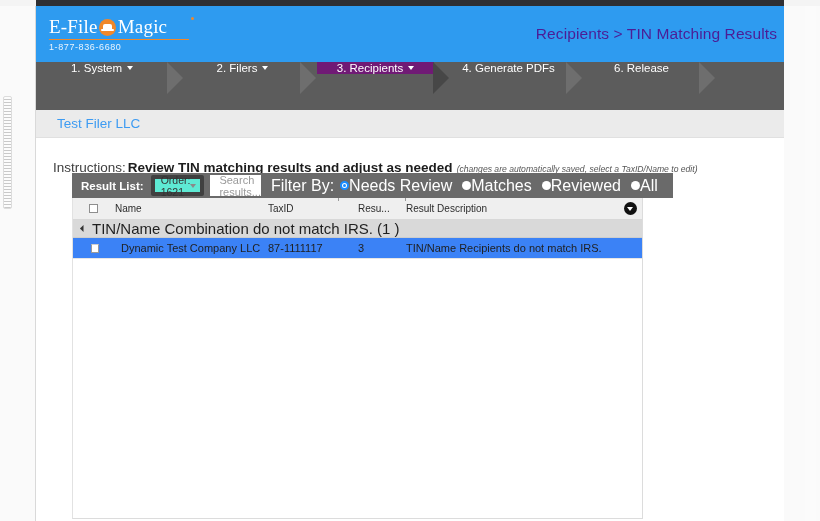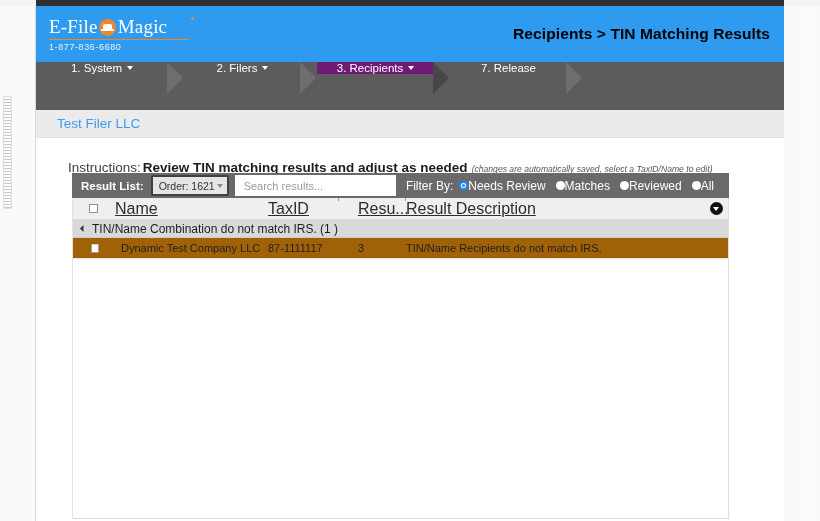--- a/index.html
+++ b/index.html
@@ -160,25 +160,25 @@
   .logo-phone {
     margin-top: 2px;
     font-size: 9px;
     color: #eaf4fd;
     letter-spacing: 0.6px;
     font-family: "Liberation Sans", sans-serif;
   }
 
   .header-title {
     position: absolute;
-    right: 14px;
+    right: 7px;
     top: 19px;
-    color: #000000;
+    color: #4c1d95;
     font-size: 15.5px;
-    font-weight: bold;
+    font-weight: normal;
     letter-spacing: 0.1px;
   }
 
   
   .wizard {
     position: relative;
     height: 48px;
     background: #5c5c5c;
     display: flex;
     align-items: flex-start;
@@ -259,21 +259,21 @@
     box-sizing: border-box;
   }
   .filer-name {
     margin-left: 21px;
     color: #3d9bf2;
     font-size: 13.5px;
   }
 
   
   .instructions {
-    margin: 20px 0 0 32px;
+    margin: 20px 0 0 17px;
     white-space: nowrap;
   }
   .ins-label {
     font-size: 13.5px;
     color: #404040;
     font-weight: normal;
   }
   .ins-main {
     font-size: 13.5px;
     color: #1d1d1d;
@@ -285,21 +285,21 @@
     color: #555555;
     font-style: italic;
     margin-left: 4px;
   }
 
   
   .grid-panel {
     position: absolute;
     left: 36px;
     top: 167px;
-    width: 657px;
+    width: 571px;
     background: #ffffff;
   }
 
   .grid-toolbar {
     display: flex;
     align-items: stretch;
     height: 25px;
     background: #6a6a6a;
   }
   .tb-label {
@@ -309,22 +309,22 @@
     color: #ffffff;
     font-size: 11.5px;
     font-weight: bold;
     white-space: nowrap;
   }
   .tb-select {
     align-self: center;
     margin: 0;
     width: 78px;
     height: 21px;
-    background: #e5e5e5;
-    border: 2px solid #404040;
+    background: #5eead4;
+    border: 4px solid #404040;
     border-radius: 2px;
     box-sizing: border-box;
     display: flex;
     align-items: center;
     justify-content: space-between;
     padding: 0 4px 0 6px;
     font-size: 10.5px;
     color: #333333;
     position: relative;
   }
@@ -344,21 +344,21 @@
     align-items: center;
     padding-left: 9px;
     font-size: 11px;
     color: #9a9a9a;
   }
   .tb-filter {
     display: flex;
     align-items: center;
     padding: 0 10px 0 10px;
     color: #ffffff;
-    font-size: 12px;
+    font-size: 16px;
     white-space: nowrap;
     gap: 5px;
     background: #6a6a6a;
   }
   .tb-filter .fl { font-weight: normal; margin-right: 1px; }
   .radio-item {
     display: flex;
     align-items: center;
     margin-right: 5px;
   }
@@ -386,24 +386,23 @@
   .grid-head {
     display: flex;
     align-items: center;
     height: 22px;
     background: #efefef;
     border-bottom: 1px solid #d8d8d8;
     position: relative;
     box-sizing: border-box;
   }
   .grid-head .cell {
-    font-size: 16px;
+    font-size: 10px;
     color: #2d2d2d;
     box-sizing: border-box;
-    text-decoration: underline;
   }
   .col-check { width: 40px; display: flex; justify-content: center; align-items: center; }
   .col-name { width: 155px; padding-left: 2px; }
   .col-tax  { width: 90px; }
   .col-res  { width: 48px; }
   .col-desc { flex: 1; }
 
   .hdr-checkbox {
     width: 9px; height: 9px;
     border: 1px solid #8e8e8e;
@@ -447,30 +446,30 @@
   }
   .group-arrow {
     width: 0; height: 0;
     border-left: 5px solid #333333;
     border-top: 5px solid transparent;
     border-bottom: 0 solid transparent;
     transform: rotate(45deg);
     margin-right: 6px;
   }
   .group-text {
-    font-size: 12px;
+    font-size: 15px;
     color: #1f1f1f;
   }
 
   
   .data-row {
     display: flex;
     align-items: center;
     height: 21px;
-    background: #a16207;
+    background: #3b82f6;
     border-bottom: 1px solid #e6e6e6;
     box-sizing: border-box;
   }
   .data-row .cell {
     font-size: 11px;
     color: #1f1f1f;
     box-sizing: border-box;
   }
   .row-checkbox {
     width: 8px; height: 9px;
@@ -543,22 +542,26 @@
       <div class="wstep s2">
         <span class="lbl">2. Filers</span>
         <span class="caret"></span>
         <span class="chev"></span>
       </div>
       <div class="wstep s3 active">
         <span class="lbl">3. Recipients</span>
         <span class="caret"></span>
         <span class="chev"></span>
       </div>
+      <div class="wstep s4">
+        <span class="lbl">4. Generate PDFs</span>
+        <span class="chev"></span>
+      </div>
       <div class="wstep s5">
-        <span class="lbl">7. Release</span>
+        <span class="lbl">6. Release</span>
         <span class="chev"></span>
       </div>
       <div class="wizard-tail"></div>
     </div>
 
     <div class="filer-bar">
       <span class="filer-name">Test Filer LLC</span>
     </div>
 
     <div class="instructions">

